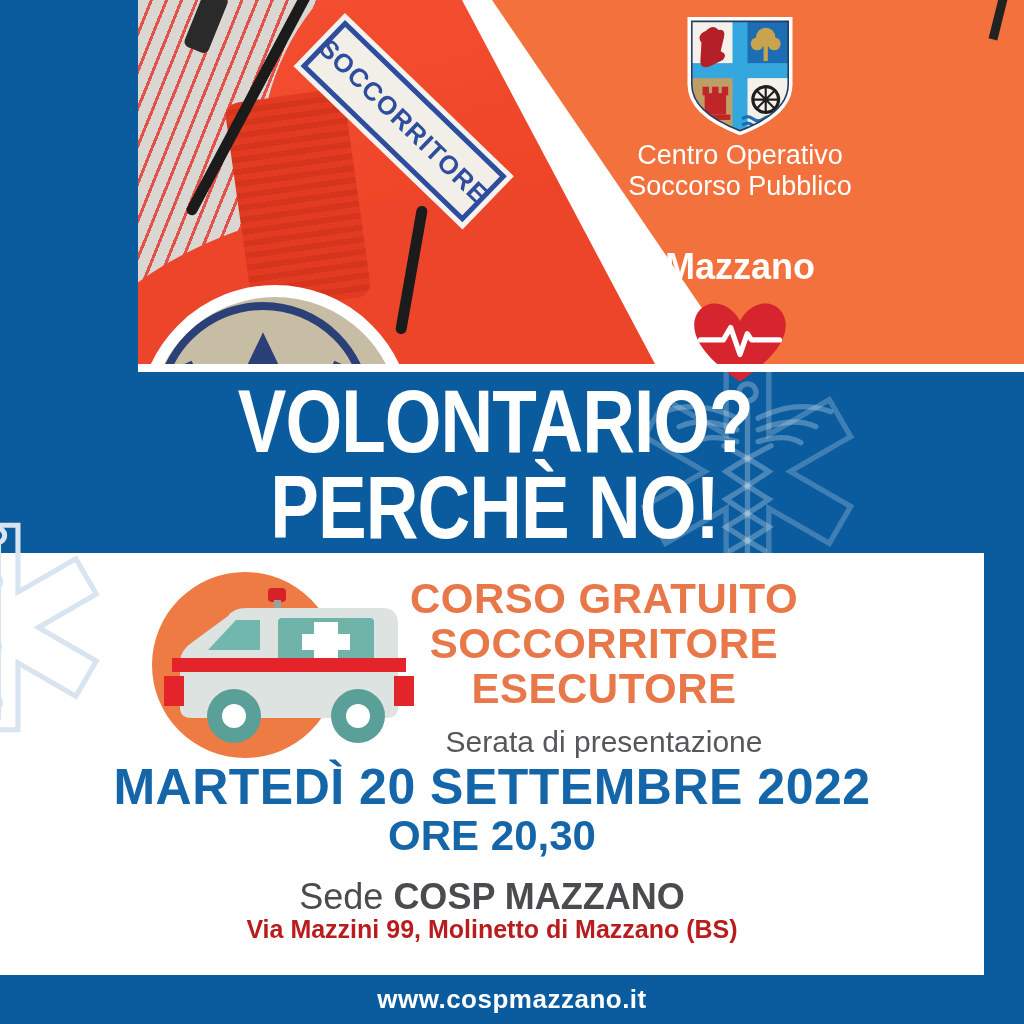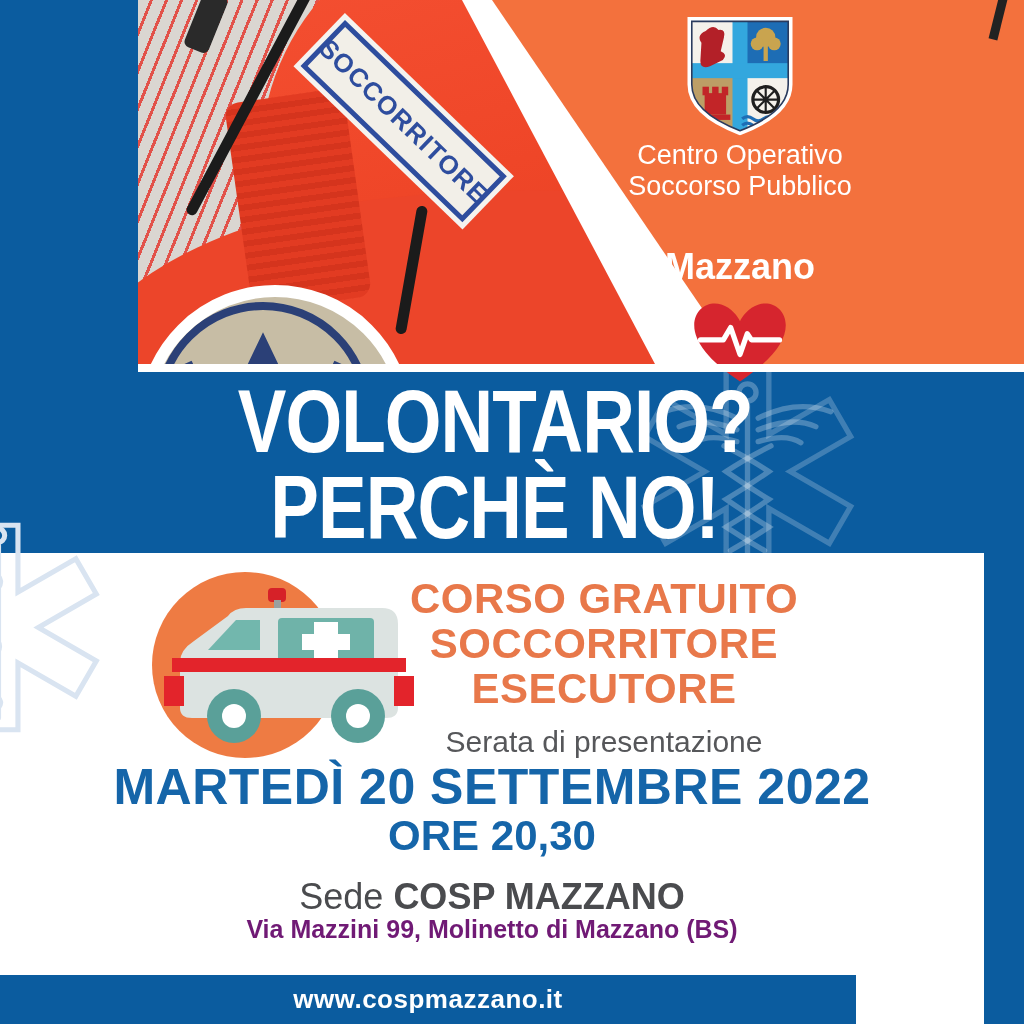--- a/index.html
+++ b/index.html
@@ -63,24 +63,24 @@
   .ambulance-wrap{position:absolute;left:150px;top:558px;width:280px;height:220px;z-index:2;}
   .course-head{position:absolute;left:408px;top:576px;width:392px;text-align:center;z-index:2;}
   .course-title{font-size:42px;line-height:45px;font-weight:bold;color:#E8784A;letter-spacing:0.5px;}
   .course-sub{font-size:30px;line-height:34px;color:#56575A;margin-top:14px;}
   .info{position:absolute;left:0;top:762px;width:984px;text-align:center;z-index:2;}
   .date-line{font-size:50px;line-height:50px;font-weight:bold;color:#1565A9;letter-spacing:0.5px;}
   .time-line{font-size:42px;line-height:48px;font-weight:bold;color:#1565A9;}
   .start-line{font-size:36px;line-height:42px;color:#5FB0A6;margin-top:8px;}
   .venue-line{font-size:36px;line-height:34px;color:#4A4B4E;margin-top:20px;}
   .venue-line .vn{font-weight:bold;}
-  .addr-line{font-size:25px;line-height:30px;font-weight:bold;color:#701a75;}
-
-  
-  .footer{position:absolute;left:0;top:975px;width:856px;height:49px;background:#0B5C9F;
+  .addr-line{font-size:25px;line-height:30px;font-weight:bold;color:#b91c1c;}
+
+  
+  .footer{position:absolute;left:0;top:975px;width:1024px;height:49px;background:#0B5C9F;
           color:#fff;text-align:center;font-size:26px;font-weight:bold;line-height:49px;
           letter-spacing:0.5px;z-index:3;}
 </style>
 </head>
 <body>
 
 <div class="page">
 
   <div class="hero">
     <div class="left-strip"></div>

